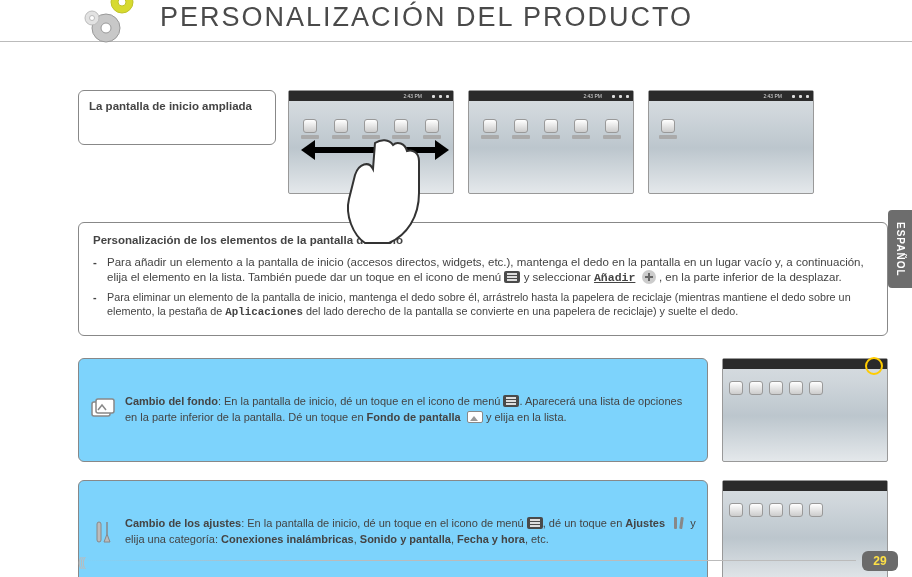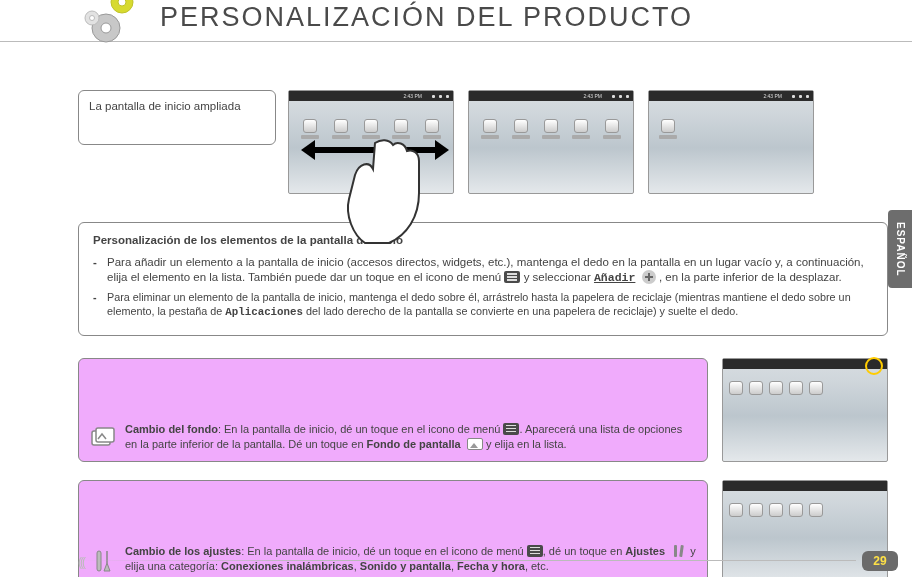--- a/index.html
+++ b/index.html
@@ -70,21 +70,21 @@
     width: 198px;
     border: 1px solid #888;
     border-radius: 6px;
     padding: 8px 10px 10px 10px;
     background: #fff;
     font-size: 11px;
     line-height: 1.35;
     color: #555;
   }
   .info-box .ib-title {
-    font-weight: normal;
+    font-weight: bold;
     color: #444;
     margin-bottom: 19px;
     font-size: 11.5px;
   }
   .thumbs {
     display: flex;
     gap: 14px;
   }
   .thumb {
     width: 166px;
@@ -165,23 +165,23 @@
     gap: 14px;
     margin-bottom: 18px;
   }
   .strip {
     border: 1px solid #888;
     border-radius: 6px;
     padding: 8px 10px 8px 10px;
     font-size: 11px;
     line-height: 1.4;
     display:flex;
-    align-items:flex-end;
+    align-items:center;
     gap: 8px;
-    background:#f0abfc;
+    background:#7dd3fc;
   }
   .strip-wide { flex: 1; }
   .strip .lead-icon {
     width: 28px; height: 28px; flex:0 0 auto;
     display:flex; align-items:center; justify-content:center;
     color:#888;
   }
   .strip b.head { font-weight:bold; }
 
   .mini-thumb {

